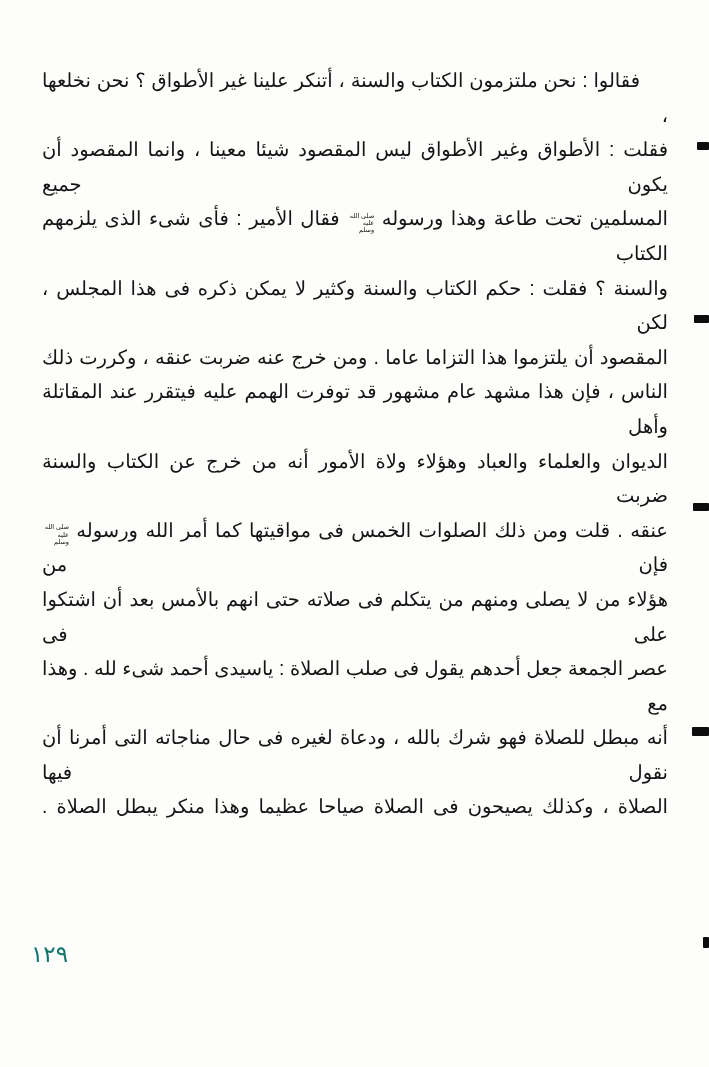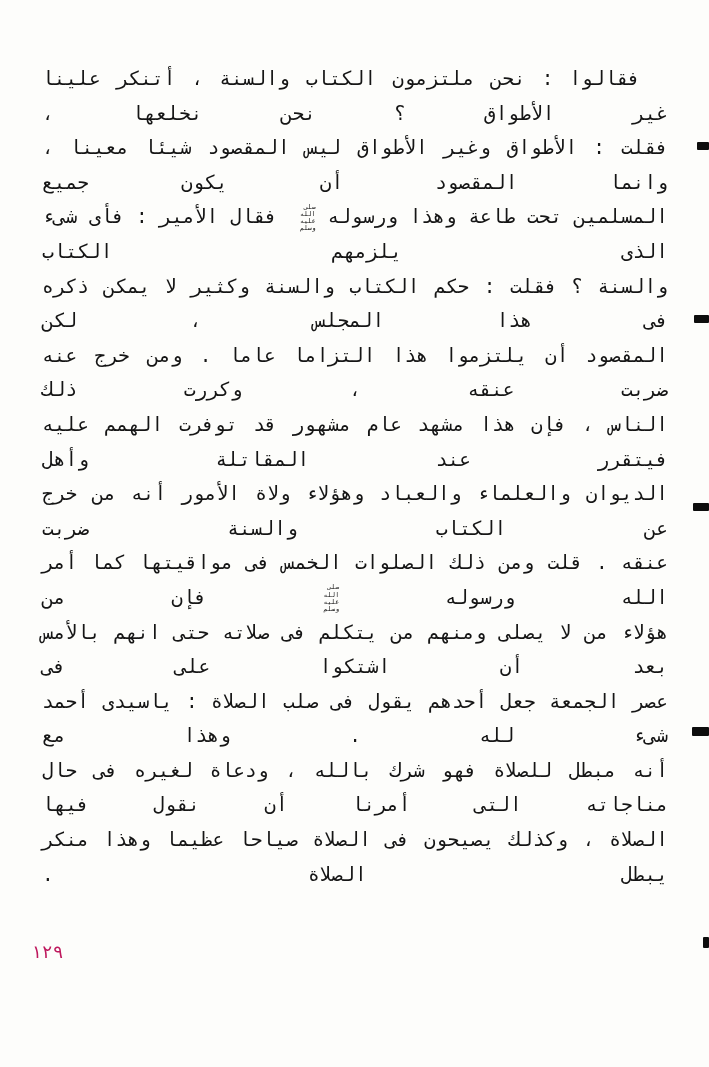--- a/index.html
+++ b/index.html
@@ -2,21 +2,21 @@
 <html lang="ar"><head>
 <meta charset="utf-8">
 <style>
   html, body { margin: 0; padding: 0; }
   .page {
     position: relative;
     width: 709px;
     height: 1067px;
     background: #fdfdfb;
     overflow: hidden;
-    font-family: Liberation Mono, monospace;
+    font-family: Liberation Sans, sans-serif;
     direction: rtl;
   }
   .text-block {
     position: absolute;
     top: 63px;
     right: 41px;
     left: 42px;
     color: #151515;
     font-size: 19.5px;
   }
@@ -36,22 +36,22 @@
     line-height: 1.1;
     text-align: right;
     vertical-align: -7px;
     white-space: normal;
     letter-spacing: 0;
   }
   .page-number {
     position: absolute;
     left: 31px;
     top: 941px;
-    font-size: 18px;
-    color: #be185d;
+    font-size: 23px;
+    color: #0f766e;
     letter-spacing: 5px;
     direction: ltr;
   }
   .scan-mark {
     position: absolute;
     background: #0d0d0d;
     border-radius: 1px;
   }
 </style>
 </head>

